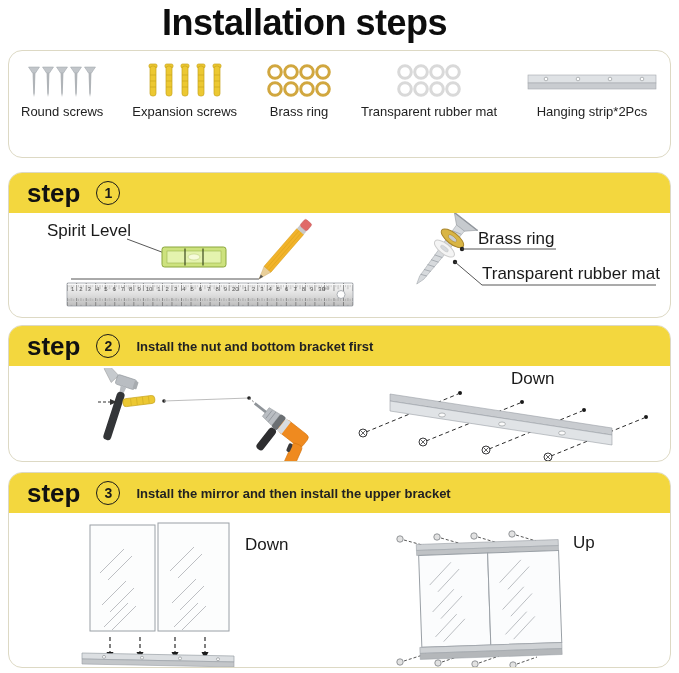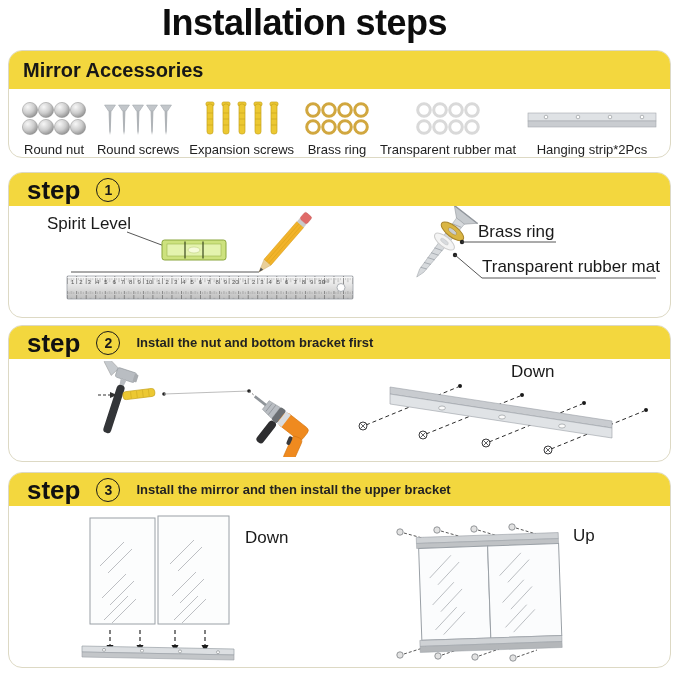--- a/index.html
+++ b/index.html
@@ -17,21 +17,21 @@
   }
   .box-acc{top:50px;height:108px;}
   .box-s1{top:172px;height:146px;}
   .box-s2{top:325px;height:137px;}
   .box-s3{top:472px;height:196px;}
   .band{
     background:#F3D73E;display:flex;align-items:center;
   }
   .acc-band{height:38px;padding-left:14px;}
   .acc-title{font-size:20px;font-weight:800;color:#171717;}
-  .step-band{height:33px;padding-left:18px;}
+  .step-band{height:40px;padding-left:18px;}
   .step-word{font-size:26px;font-weight:800;color:#111;line-height:36px;}
   .step-num{
     display:inline-flex;align-items:center;justify-content:center;
     width:22px;height:22px;border:1.6px solid #1a1a1a;border-radius:50%;
     font-size:14px;font-weight:700;margin-left:16px;background:transparent;
   }
   .step-desc{font-size:13px;font-weight:600;color:#222;margin-left:16px;}
   .acc-items{
     display:flex;justify-content:space-between;align-items:flex-start;
     padding:8px 12px 0 12px;
@@ -74,42 +74,22 @@
       <line x1="4.76" y1="3.8" x2="4.76" y2="8" stroke="#777" stroke-width="0.5"></line>
       <line x1="2.4" y1="5.8" x2="2.4" y2="8" stroke="#888" stroke-width="0.4"></line>
       <line x1="7.1" y1="5.8" x2="7.1" y2="8" stroke="#888" stroke-width="0.4"></line>
     </pattern>
   </defs>
 </svg>
 
 <div class="page-title">Installation steps</div>
 
 <section class="box box-acc">
-  <div class="band acc-band">
-    <span class="acc-title">Mirror Accessories</span>
-  </div>
   <div class="acc-items">
 
-    <div class="acc-item">
-      <div class="acc-icon">
-        <svg width="66" height="38" viewBox="0 0 66 38">
-          <g stroke="#8d8d8d" stroke-width="0.5" fill="url(#nutGrad)">
-            <circle cx="9" cy="10" r="7.6"></circle>
-              <circle cx="25" cy="10" r="7.6"></circle>
-              <circle cx="41" cy="10" r="7.6"></circle>
-              <circle cx="57" cy="10" r="7.6"></circle>
-            <circle cx="9" cy="27" r="7.6"></circle>
-              <circle cx="25" cy="27" r="7.6"></circle>
-              <circle cx="41" cy="27" r="7.6"></circle>
-              <circle cx="57" cy="27" r="7.6"></circle>
-          </g>
-        </svg>
-      </div>
-      <div class="acc-label">Round nut</div>
-    </div>
 
     <div class="acc-item">
       <div class="acc-icon">
         <svg width="76" height="40" viewBox="0 0 76 40">
           <g fill="#c2c6ca" stroke="#9aa0a6" stroke-width="0.5">
             <polygon points="4.5,6 15.5,6 11.5,12 8.5,12"></polygon>
               <polygon points="18.5,6 29.5,6 25.5,12 22.5,12"></polygon>
             <polygon points="32.5,6 43.5,6 39.5,12 36.5,12"></polygon>
               <polygon points="46.5,6 57.5,6 53.5,12 50.5,12"></polygon>
             <polygon points="60.5,6 71.5,6 67.5,12 64.5,12"></polygon>

